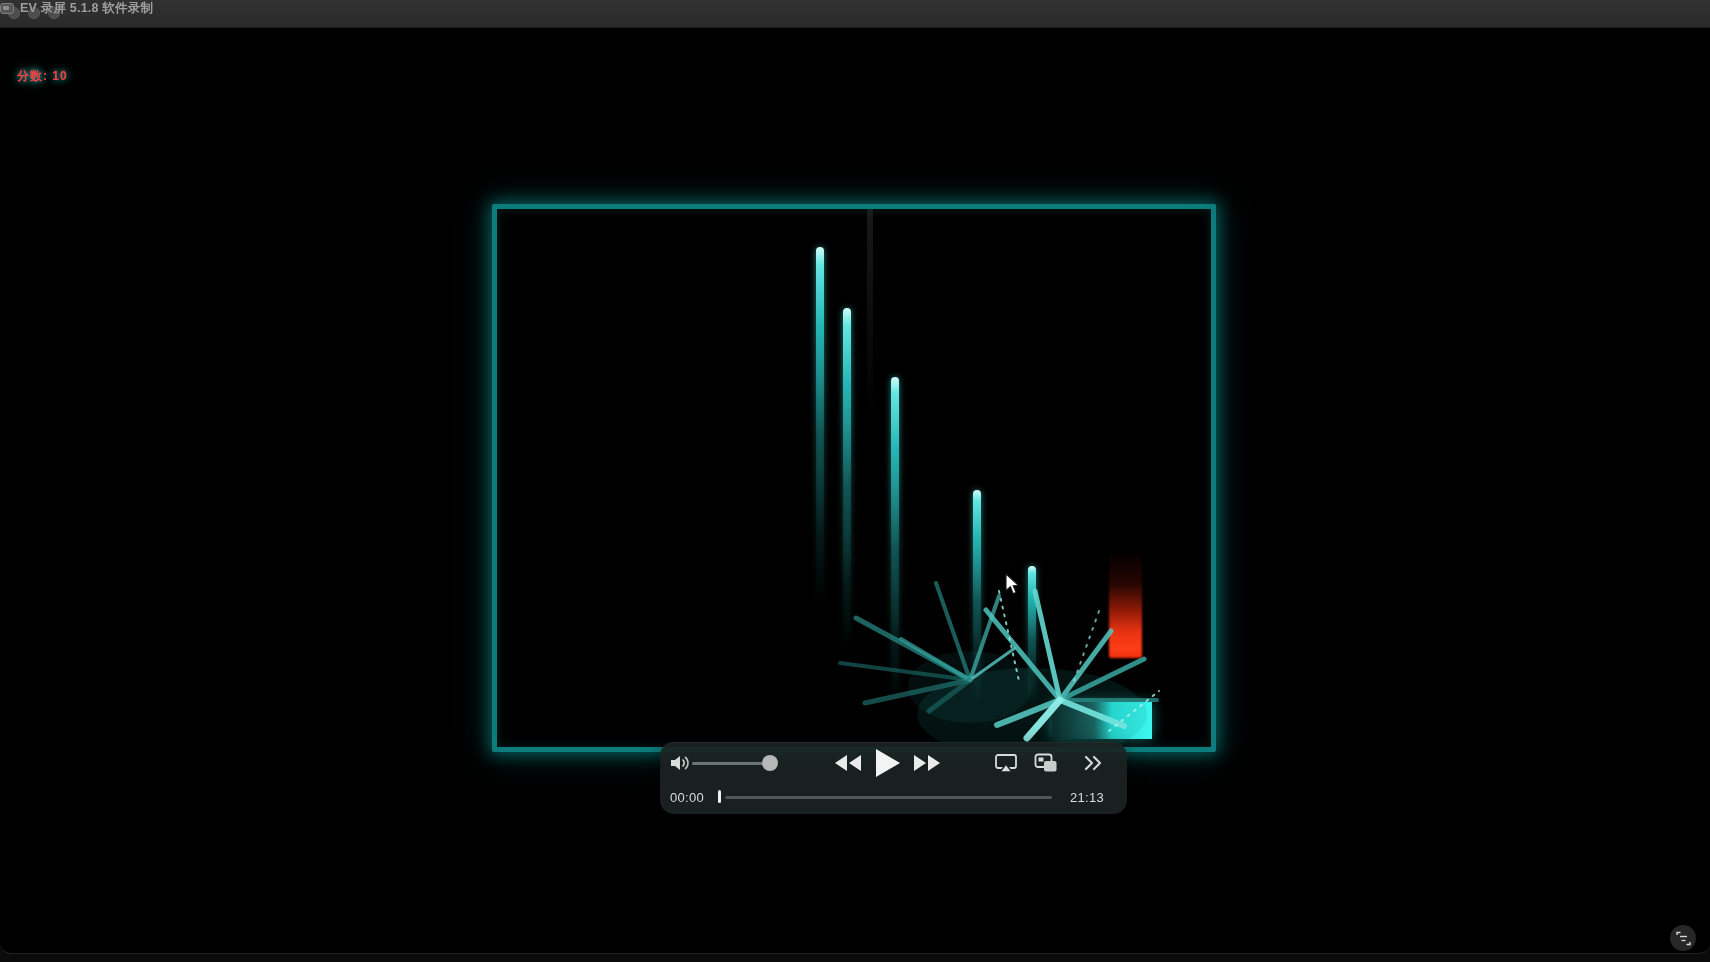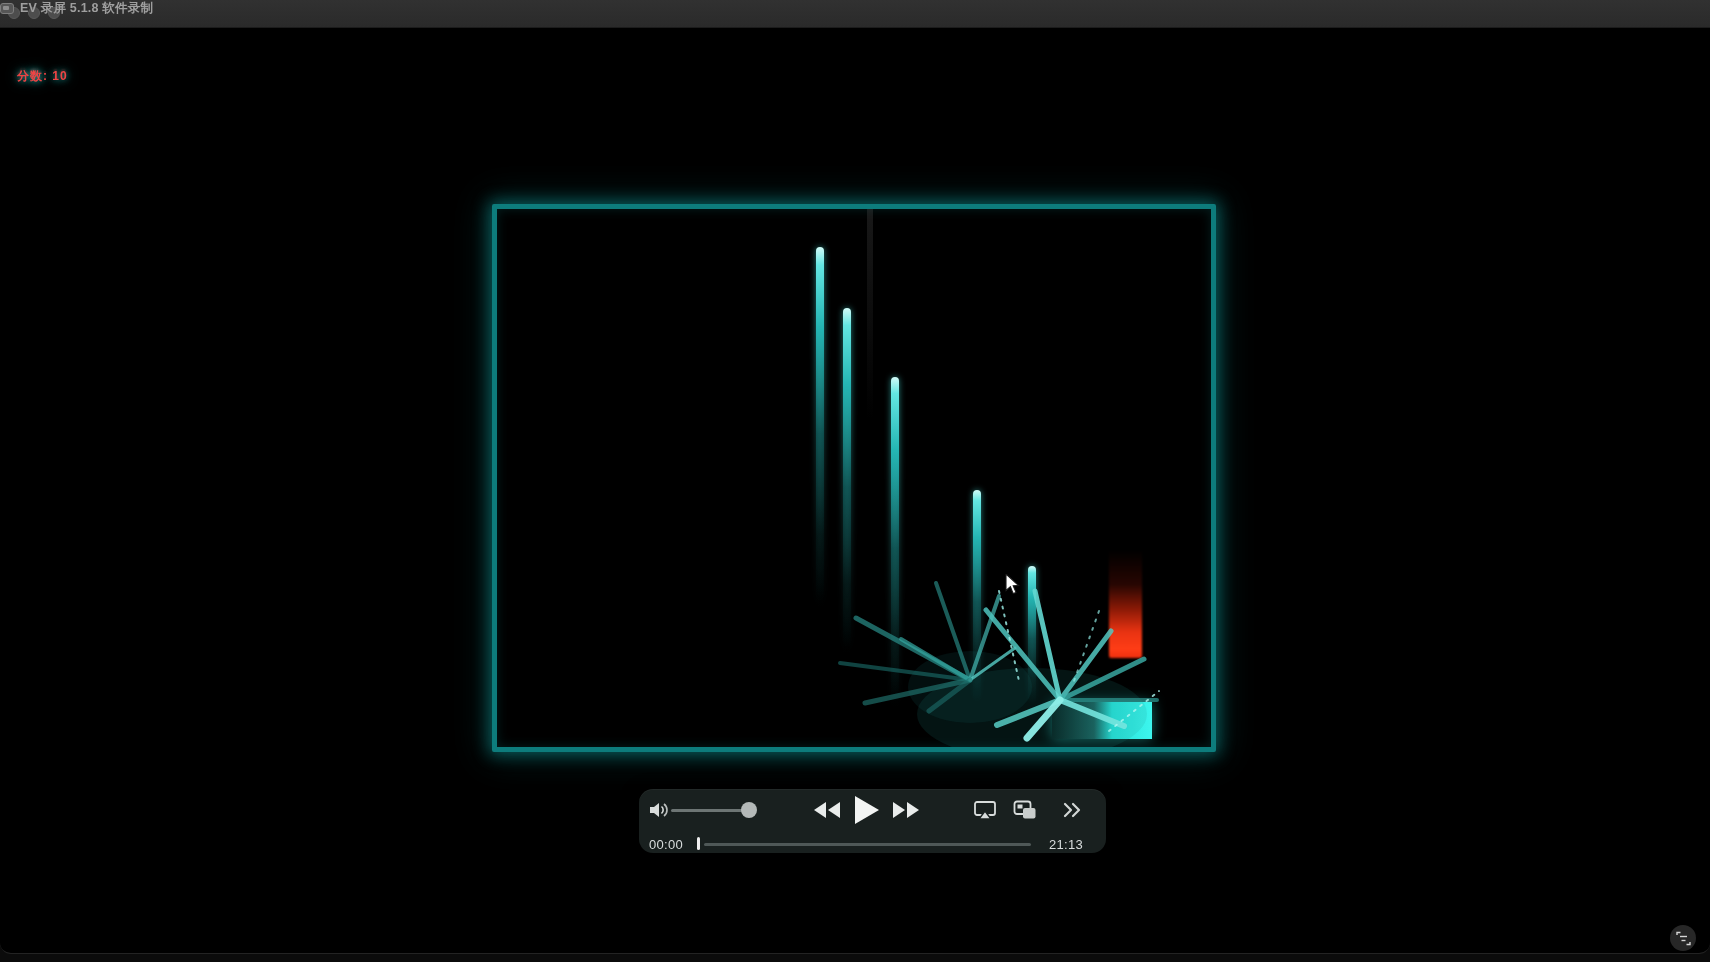--- a/index.html
+++ b/index.html
@@ -35,22 +35,22 @@
     background:linear-gradient(180deg,rgba(70,70,70,.35),rgba(0,0,0,0));}
   .enemy{position:absolute;left:612px;top:341px;width:33px;height:108px;border-radius:2px;filter:blur(1.2px);
     background:linear-gradient(180deg,rgba(30,4,2,0) 0%,rgba(72,11,4,.55) 32%,#8c1a06 55%,#e93312 76%,#ff3d16 92%,#ef2f0e 100%);}
   .platform{position:absolute;left:555px;top:493px;width:100px;height:37px;filter:blur(.4px);
     background:linear-gradient(90deg,rgba(22,92,88,.30) 0%,rgba(40,140,135,.65) 42%,#27e0d8 60%,#3df6ee 100%);
     box-shadow:0 0 14px rgba(45,230,222,.45);}
   .burst{position:absolute;left:0;top:0;}
   
   .cursor{position:absolute;left:1005px;top:574px;z-index:60;}
   
-  .panel{position:absolute;left:639px;top:742px;width:467px;height:64px;border-radius:14px;z-index:50;
-    background:rgba(27,34,33,.93);box-shadow:inset 0 1px 0 rgba(255,255,255,.045),0 4px 18px rgba(0,0,0,.5);margin-top:47px;}
+  .panel{position:absolute;left:660px;top:742px;width:467px;height:72px;border-radius:14px;z-index:50;
+    background:rgba(27,34,33,.93);box-shadow:inset 0 1px 0 rgba(255,255,255,.045),0 4px 18px rgba(0,0,0,.5);}
   .pbtn{position:absolute;background:none;border:none;padding:0;margin:0;cursor:default;display:flex;align-items:center;justify-content:center;}
   .vol-ico{left:10px;top:11px;width:22px;height:20px;}
   .vol-track{position:absolute;left:32px;top:20px;width:78px;height:2.5px;background:#6d7574;border-radius:2px;}
   .vol-knob{position:absolute;left:102px;top:13px;width:16px;height:16px;border-radius:50%;background:#b4b9b8;}
   .btn-rew{left:174px;top:12px;width:28px;height:18px;}
   .btn-play{left:213px;top:6px;width:28px;height:30px;}
   .btn-ff{left:253px;top:12px;width:28px;height:18px;}
   .btn-air{left:334px;top:11px;width:24px;height:20px;}
   .btn-pip{left:374px;top:11px;width:24px;height:20px;}
   .btn-more{left:424px;top:12px;width:20px;height:18px;}

